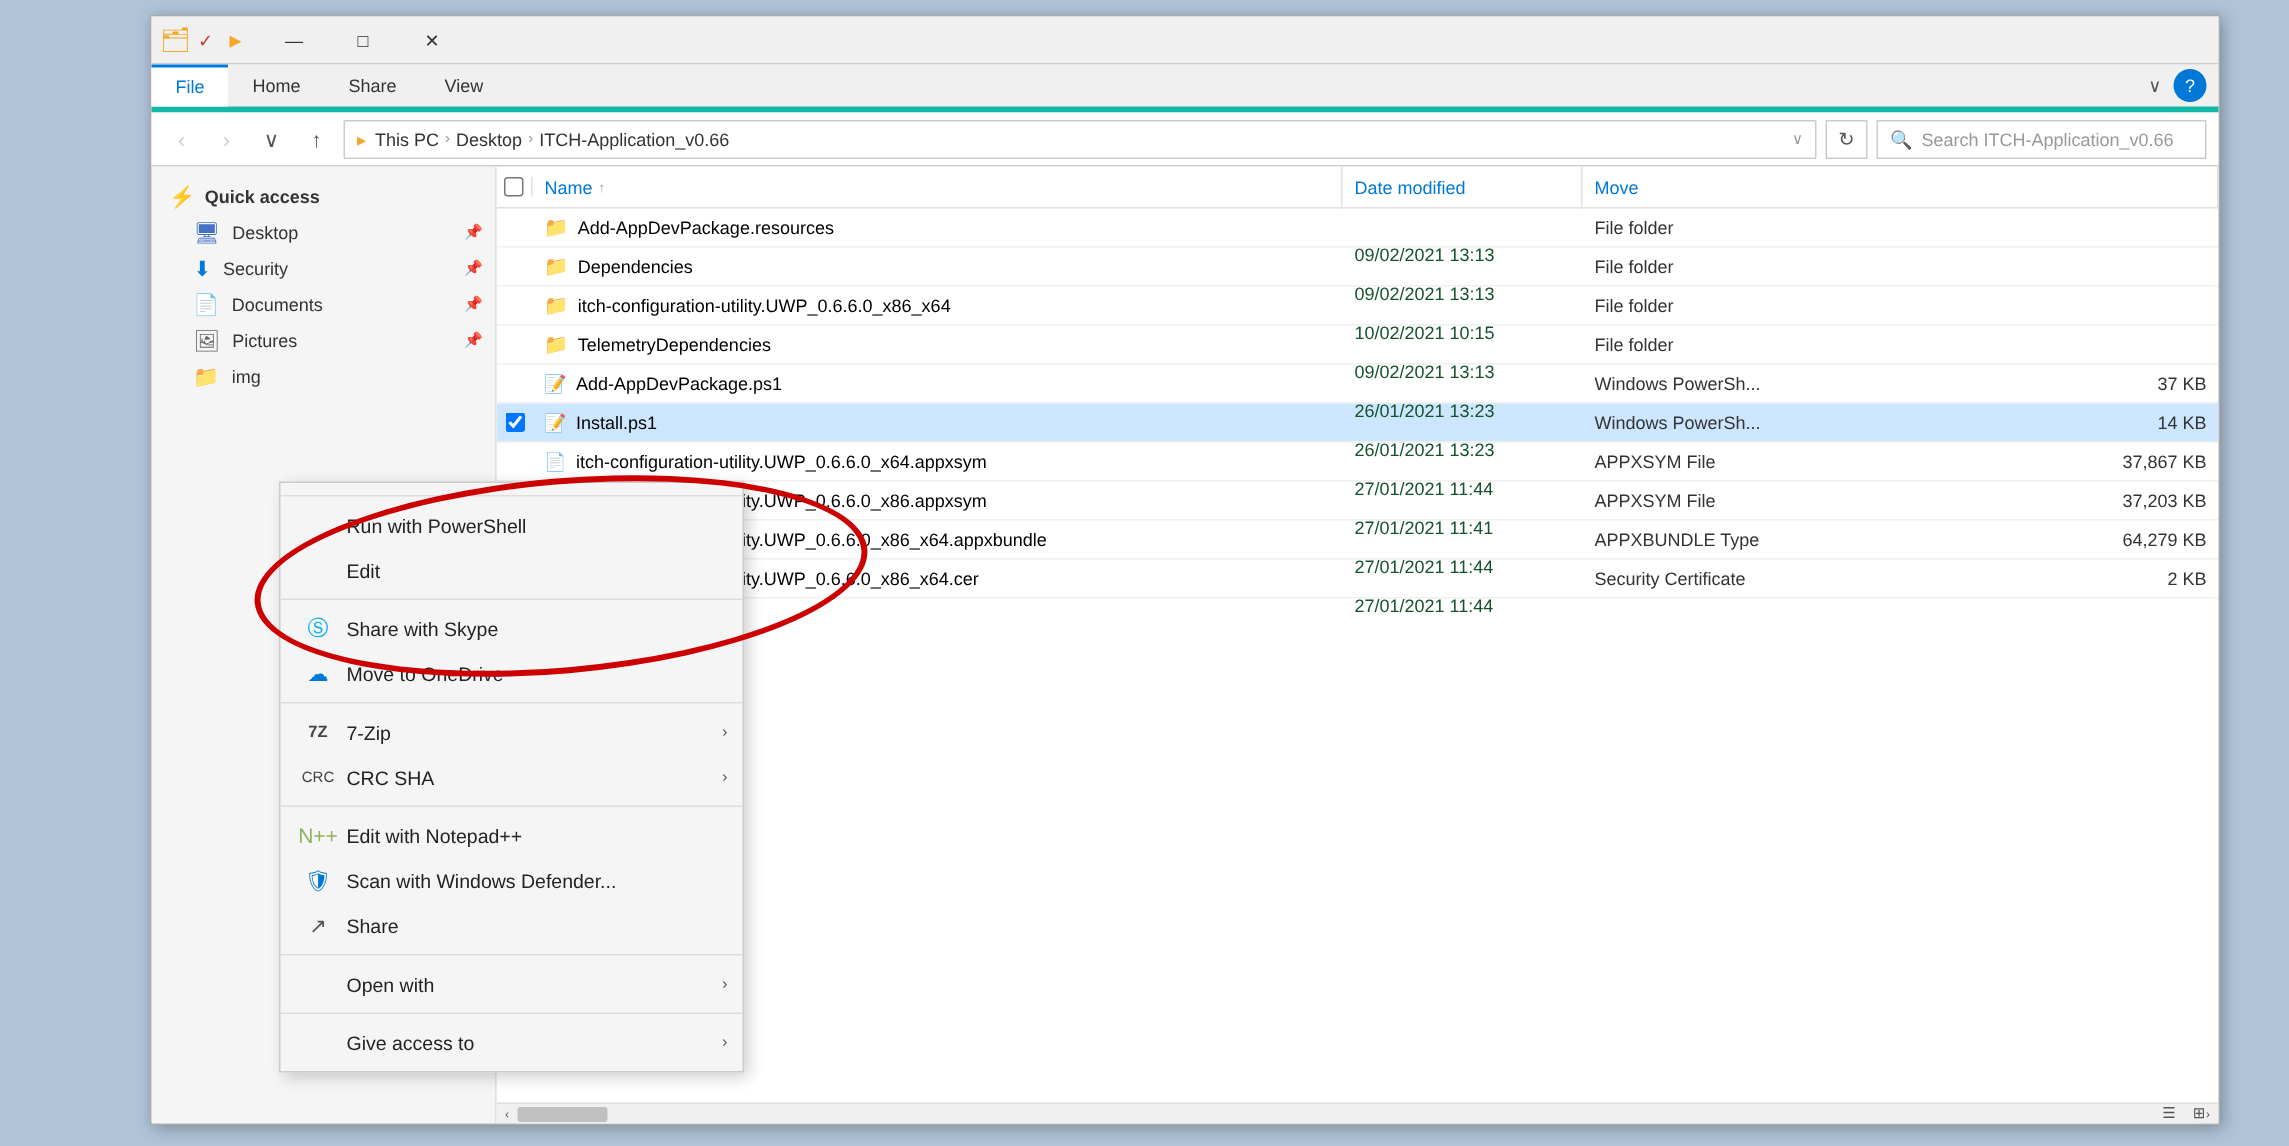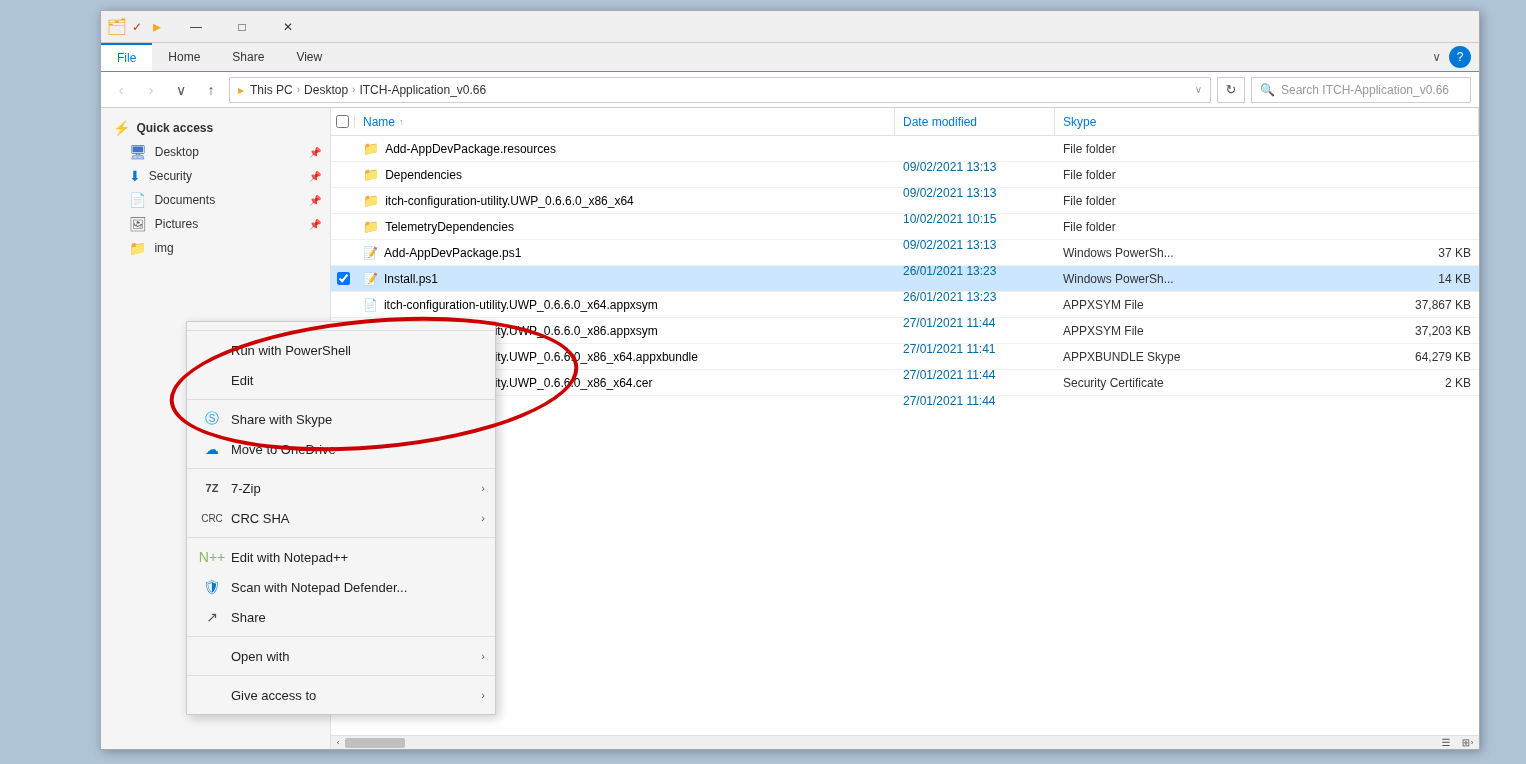--- a/index.html
+++ b/index.html
@@ -71,21 +71,21 @@
       align-items: center;
       justify-content: center;
       font-size: 12px;
       cursor: pointer;
       color: #333;
     }
 
     
     .ribbon {
       background: #f0f0f0;
-      border-bottom: 1px solid #14b8a6;
+      border-bottom: 4px solid #14b8a6;
       flex-shrink: 0;
     }
     .ribbon-tabs {
       display: flex;
       align-items: center;
       height: 28px;
     }
     .ribbon-tab {
       padding: 0 16px;
       height: 28px;
@@ -284,21 +284,21 @@
       display: flex;
       align-items: center;
       gap: 6px;
       overflow: hidden;
       white-space: nowrap;
     }
     .file-row .row-date {
       width: 160px;
       padding: 0 8px;
       font-size: 12px;
-      color: #0369a1;
+      color: #14532d;
       margin-top: 36px;
     }
     .file-row .row-type {
       width: 180px;
       padding: 0 8px;
       font-size: 12px;
       color: #333;
     }
     .file-row .row-size {
       flex: 1;
@@ -519,21 +519,21 @@
           <input type="checkbox" style="width: 13px; height: 13px;">
         </div>
         <div class="col-header name">
           <span>Name</span>
           <span class="sort-arrow">↑</span>
         </div>
         <div class="col-header date">
           <span>Date modified</span>
         </div>
         <div class="col-header size">
-          <span>Skype</span>
+          <span>Move</span>
         </div>
       </div>
 
       <div class="file-rows" id="file-rows-container">
       <div class="file-row">
     <div class="row-checkbox">
       
     </div>
     <div class="row-name">
       <span style="color:#f5a623; font-size:13px;">📁</span>
@@ -629,21 +629,21 @@
   </div>
           <div class="file-row">
     <div class="row-checkbox">
       
     </div>
     <div class="row-name">
       <span style="color:#666; font-size:12px;">📄</span>
       <span>itch-configuration-utility.UWP_0.6.6.0_x86_x64.appxbundle</span>
     </div>
     <div class="row-date">27/01/2021 11:44</div>
-    <div class="row-type">APPXBUNDLE Skype</div>
+    <div class="row-type">APPXBUNDLE Type</div>
     <div class="row-size">64,279 KB</div>
   </div>
           <div class="file-row">
     <div class="row-checkbox">
       
     </div>
     <div class="row-name">
       <span style="color:#f5a623; font-size:12px;">🔒</span>
       <span>itch-configuration-utility.UWP_0.6.6.0_x86_x64.cer</span>
     </div>
@@ -714,21 +714,21 @@
       <div class="ctx-item">
         <span class="ctx-icon">
           <span class="notepadpp-icon">N++</span>
         </span>
         <span class="ctx-item-label">Edit with Notepad++</span>
       </div>
       <div class="ctx-item">
         <span class="ctx-icon">
           <span class="defender-icon">🛡</span>
         </span>
-        <span class="ctx-item-label">Scan with Notepad Defender...</span>
+        <span class="ctx-item-label">Scan with Windows Defender...</span>
       </div>
       <div class="ctx-item">
         <span class="ctx-icon">
           <span class="share-icon">↗</span>
         </span>
         <span class="ctx-item-label">Share</span>
       </div>
       <div class="ctx-divider"></div>
       <div class="ctx-item">
         <span class="ctx-icon">

